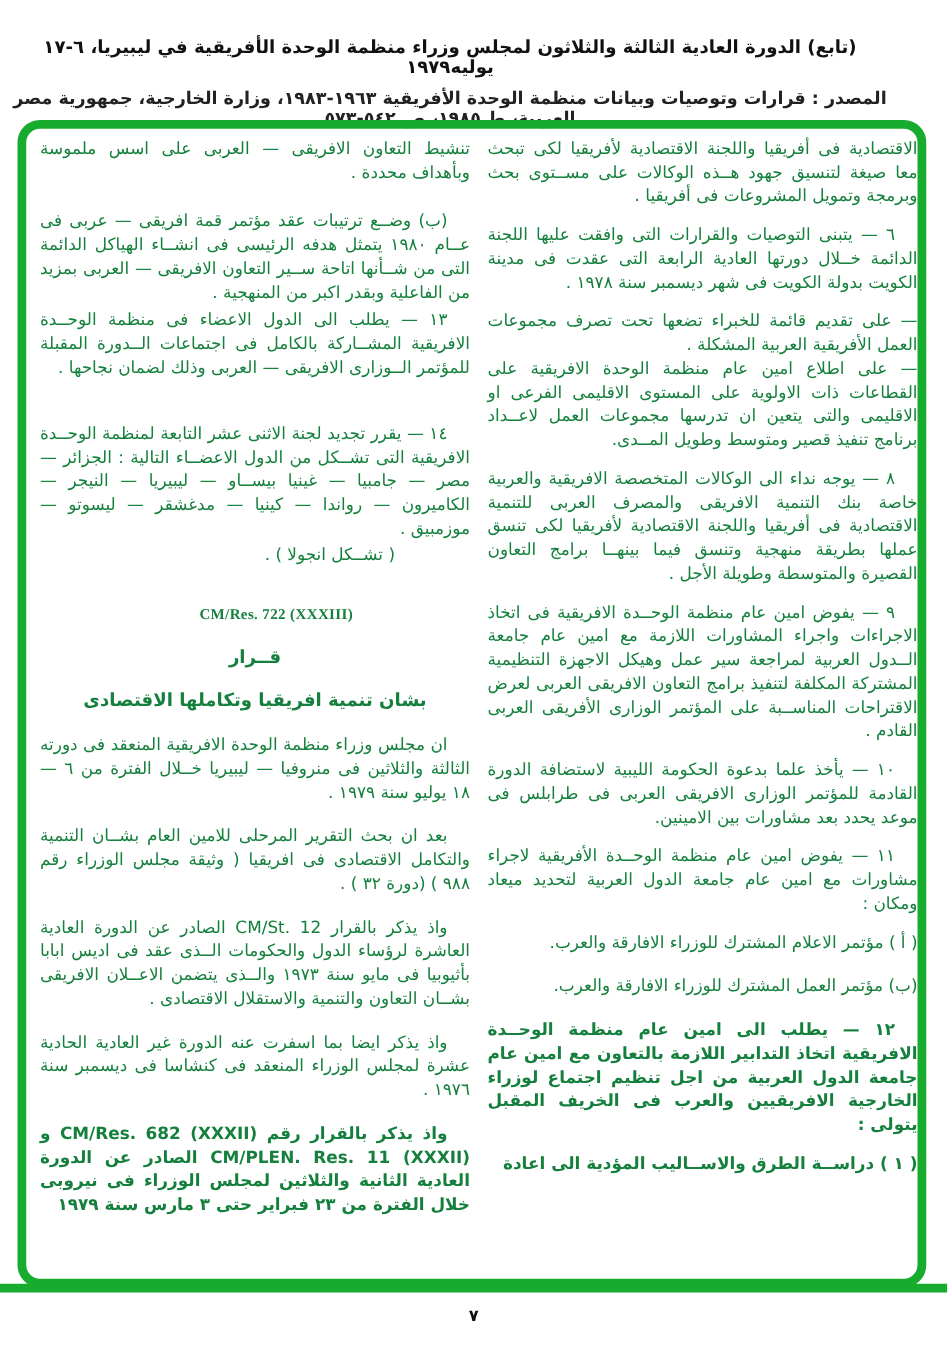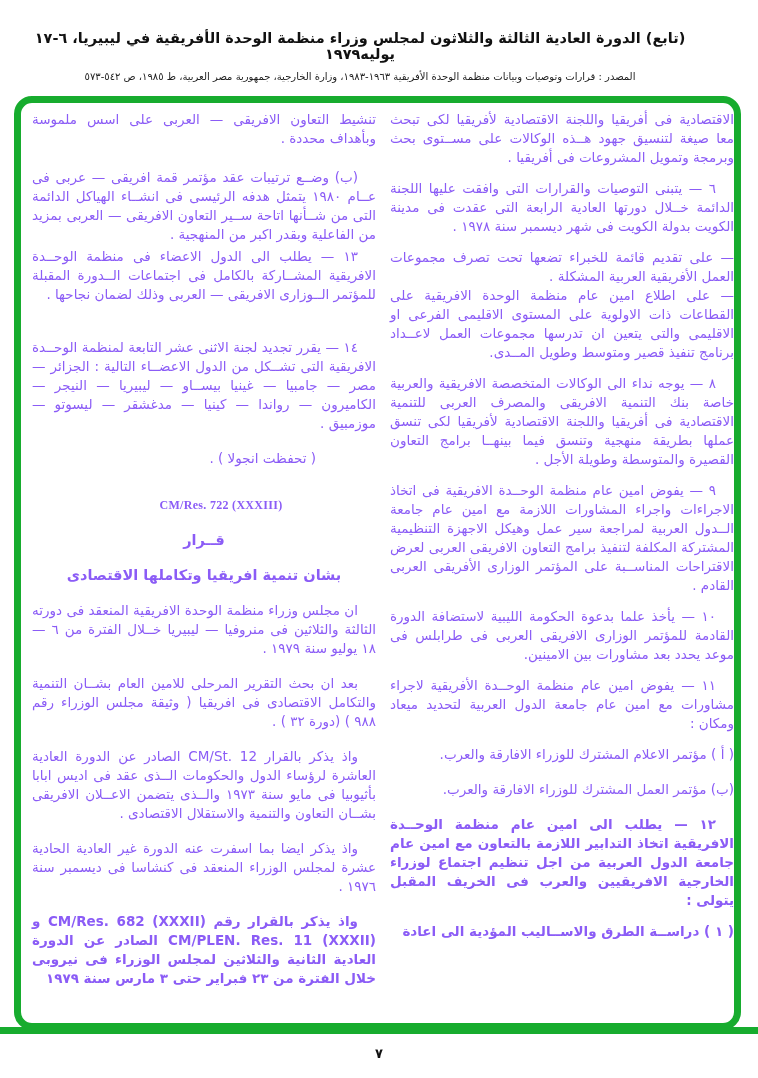--- a/index.html
+++ b/index.html
@@ -24,22 +24,22 @@
     text-align: center;
     color: #111;
   }
   .header .line1 {
     font-size: 14.5px;
     font-weight: bold;
     letter-spacing: 0.2px;
     margin-bottom: 9px;
   }
   .header .line2 {
-    font-size: 10px;
-    font-weight: normal;
+    font-size: 14px;
+    font-weight: bold;
     color: #222;
   }
   .green-box {
     position: absolute;
     left: 14px;
     top: 96px;
     width: 727px;
     height: 934px;
     border: 7px solid #17AC2E;
     border-radius: 18px;
@@ -53,21 +53,21 @@
     width: 758px;
     height: 7px;
     background: #17AC2E;
   }
   .col {
     position: absolute;
     direction: rtl;
     text-align: justify;
     font-size: 13.5px;
     line-height: 19px;
-    color: #8b5cf6;
+    color: #15803d;
   }
   .col p { margin: 0 0 12px 0; }
   .col-right { left: 390px; top: 110px; width: 344px; }
   .col-left  { left: 32px;  top: 110px; width: 344px; }
   .indent { text-indent: 18px; }
   .indent-lg { text-indent: 60px; }
   .bold { font-weight: bold; }
   .latin {
     direction: ltr;
     text-align: center;
@@ -123,22 +123,22 @@
     <p style="margin-bottom:16px;">( أ ) مؤتمر الاعلام المشترك للوزراء الافارقة والعرب.</p>
     <p style="margin-bottom:16px;">(ب) مؤتمر العمل المشترك للوزراء الافارقة والعرب.</p>
     <p class="indent bold">١٢ — يطلب الى امين عام منظمة الوحــدة الافريقية اتخاذ التدابير اللازمة بالتعاون مع امين عام جامعة الدول العربية من اجل تنظيم اجتماع لوزراء الخارجية الافريقيين والعرب فى الخريف المقبل يتولى :</p>
     <p class="bold">( ١ ) دراســة الطرق والاســاليب المؤدية الى اعادة</p>
   </div>
 
   <div class="col col-left">
     <p style="margin-bottom:20px;">تنشيط التعاون الافريقى — العربى على اسس ملموسة وبأهداف محددة .</p>
     <p class="indent" style="margin-bottom:3px;">(ب) وضــع ترتيبات عقد مؤتمر قمة افريقى — عربى فى عــام ١٩٨٠ يتمثل هدفه الرئيسى فى انشــاء الهياكل الدائمة التى من شــأنها اتاحة ســير التعاون الافريقى — العربى بمزيد من الفاعلية وبقدر اكبر من المنهجية .</p>
     <p class="indent" style="margin-bottom:34px;">١٣ — يطلب الى الدول الاعضاء فى منظمة الوحــدة الافريقية المشــاركة بالكامل فى اجتماعات الــدورة المقبلة للمؤتمر الــوزارى الافريقى — العربى وذلك لضمان نجاحها .</p>
-    <p class="indent" style="margin-bottom:16px;">١٤ — يقرر تجديد لجنة الاثنى عشر التابعة لمنظمة الوحــدة الافريقية التى تشــكل من الدول الاعضــاء التالية : الجزائر — مصر — جامبيا — غينيا بيســاو — ليبيريا — النيجر — الكاميرون — رواندا — كينيا — مدغشقر — ليسوتو — موزمبيق .</p>
-    <p class="indent-lg">( تحفظت انجولا ) .</p>
+    <p class="indent" style="margin-bottom:2px;">١٤ — يقرر تجديد لجنة الاثنى عشر التابعة لمنظمة الوحــدة الافريقية التى تشــكل من الدول الاعضــاء التالية : الجزائر — مصر — جامبيا — غينيا بيســاو — ليبيريا — النيجر — الكاميرون — رواندا — كينيا — مدغشقر — ليسوتو — موزمبيق .</p>
+    <p class="indent-lg">( تشــكل انجولا ) .</p>
     <p class="latin">CM/Res. 722 (XXXIII)</p>
     <p class="heading-center">قــرار</p>
     <p class="heading-center">بشان تنمية افريقيا وتكاملها الاقتصادى</p>
     <p class="indent" style="margin-bottom:16px;">ان مجلس وزراء منظمة الوحدة الافريقية المنعقد فى دورته الثالثة والثلاثين فى منروفيا — ليبيريا خــلال الفترة من ٦ — ١٨ يوليو سنة ١٩٧٩ .</p>
     <p class="indent" style="margin-bottom:16px;">بعد ان بحث التقرير المرحلى للامين العام بشــان التنمية والتكامل الاقتصادى فى افريقيا ( وثيقة مجلس الوزراء رقم ٩٨٨ ) (دورة ٣٢ ) .</p>
     <p class="indent" style="margin-bottom:16px;">واذ يذكر بالقرار CM/St. 12 الصادر عن الدورة العادية العاشرة لرؤساء الدول والحكومات الــذى عقد فى اديس ابابا بأثيوبيا فى مايو سنة ١٩٧٣ والــذى يتضمن الاعــلان الافريقى بشــان التعاون والتنمية والاستقلال الاقتصادى .</p>
     <p class="indent" style="margin-bottom:16px;">واذ يذكر ايضا بما اسفرت عنه الدورة غير العادية الحادية عشرة لمجلس الوزراء المنعقد فى كنشاسا فى ديسمبر سنة ١٩٧٦ .</p>
     <p class="indent bold">واذ يذكر بالقرار رقم CM/Res. 682 (XXXII) و CM/PLEN. Res. 11 (XXXII) الصادر عن الدورة العادية الثانية والثلاثين لمجلس الوزراء فى نيروبى خلال الفترة من ٢٣ فبراير حتى ٣ مارس سنة ١٩٧٩</p>
   </div>
 

